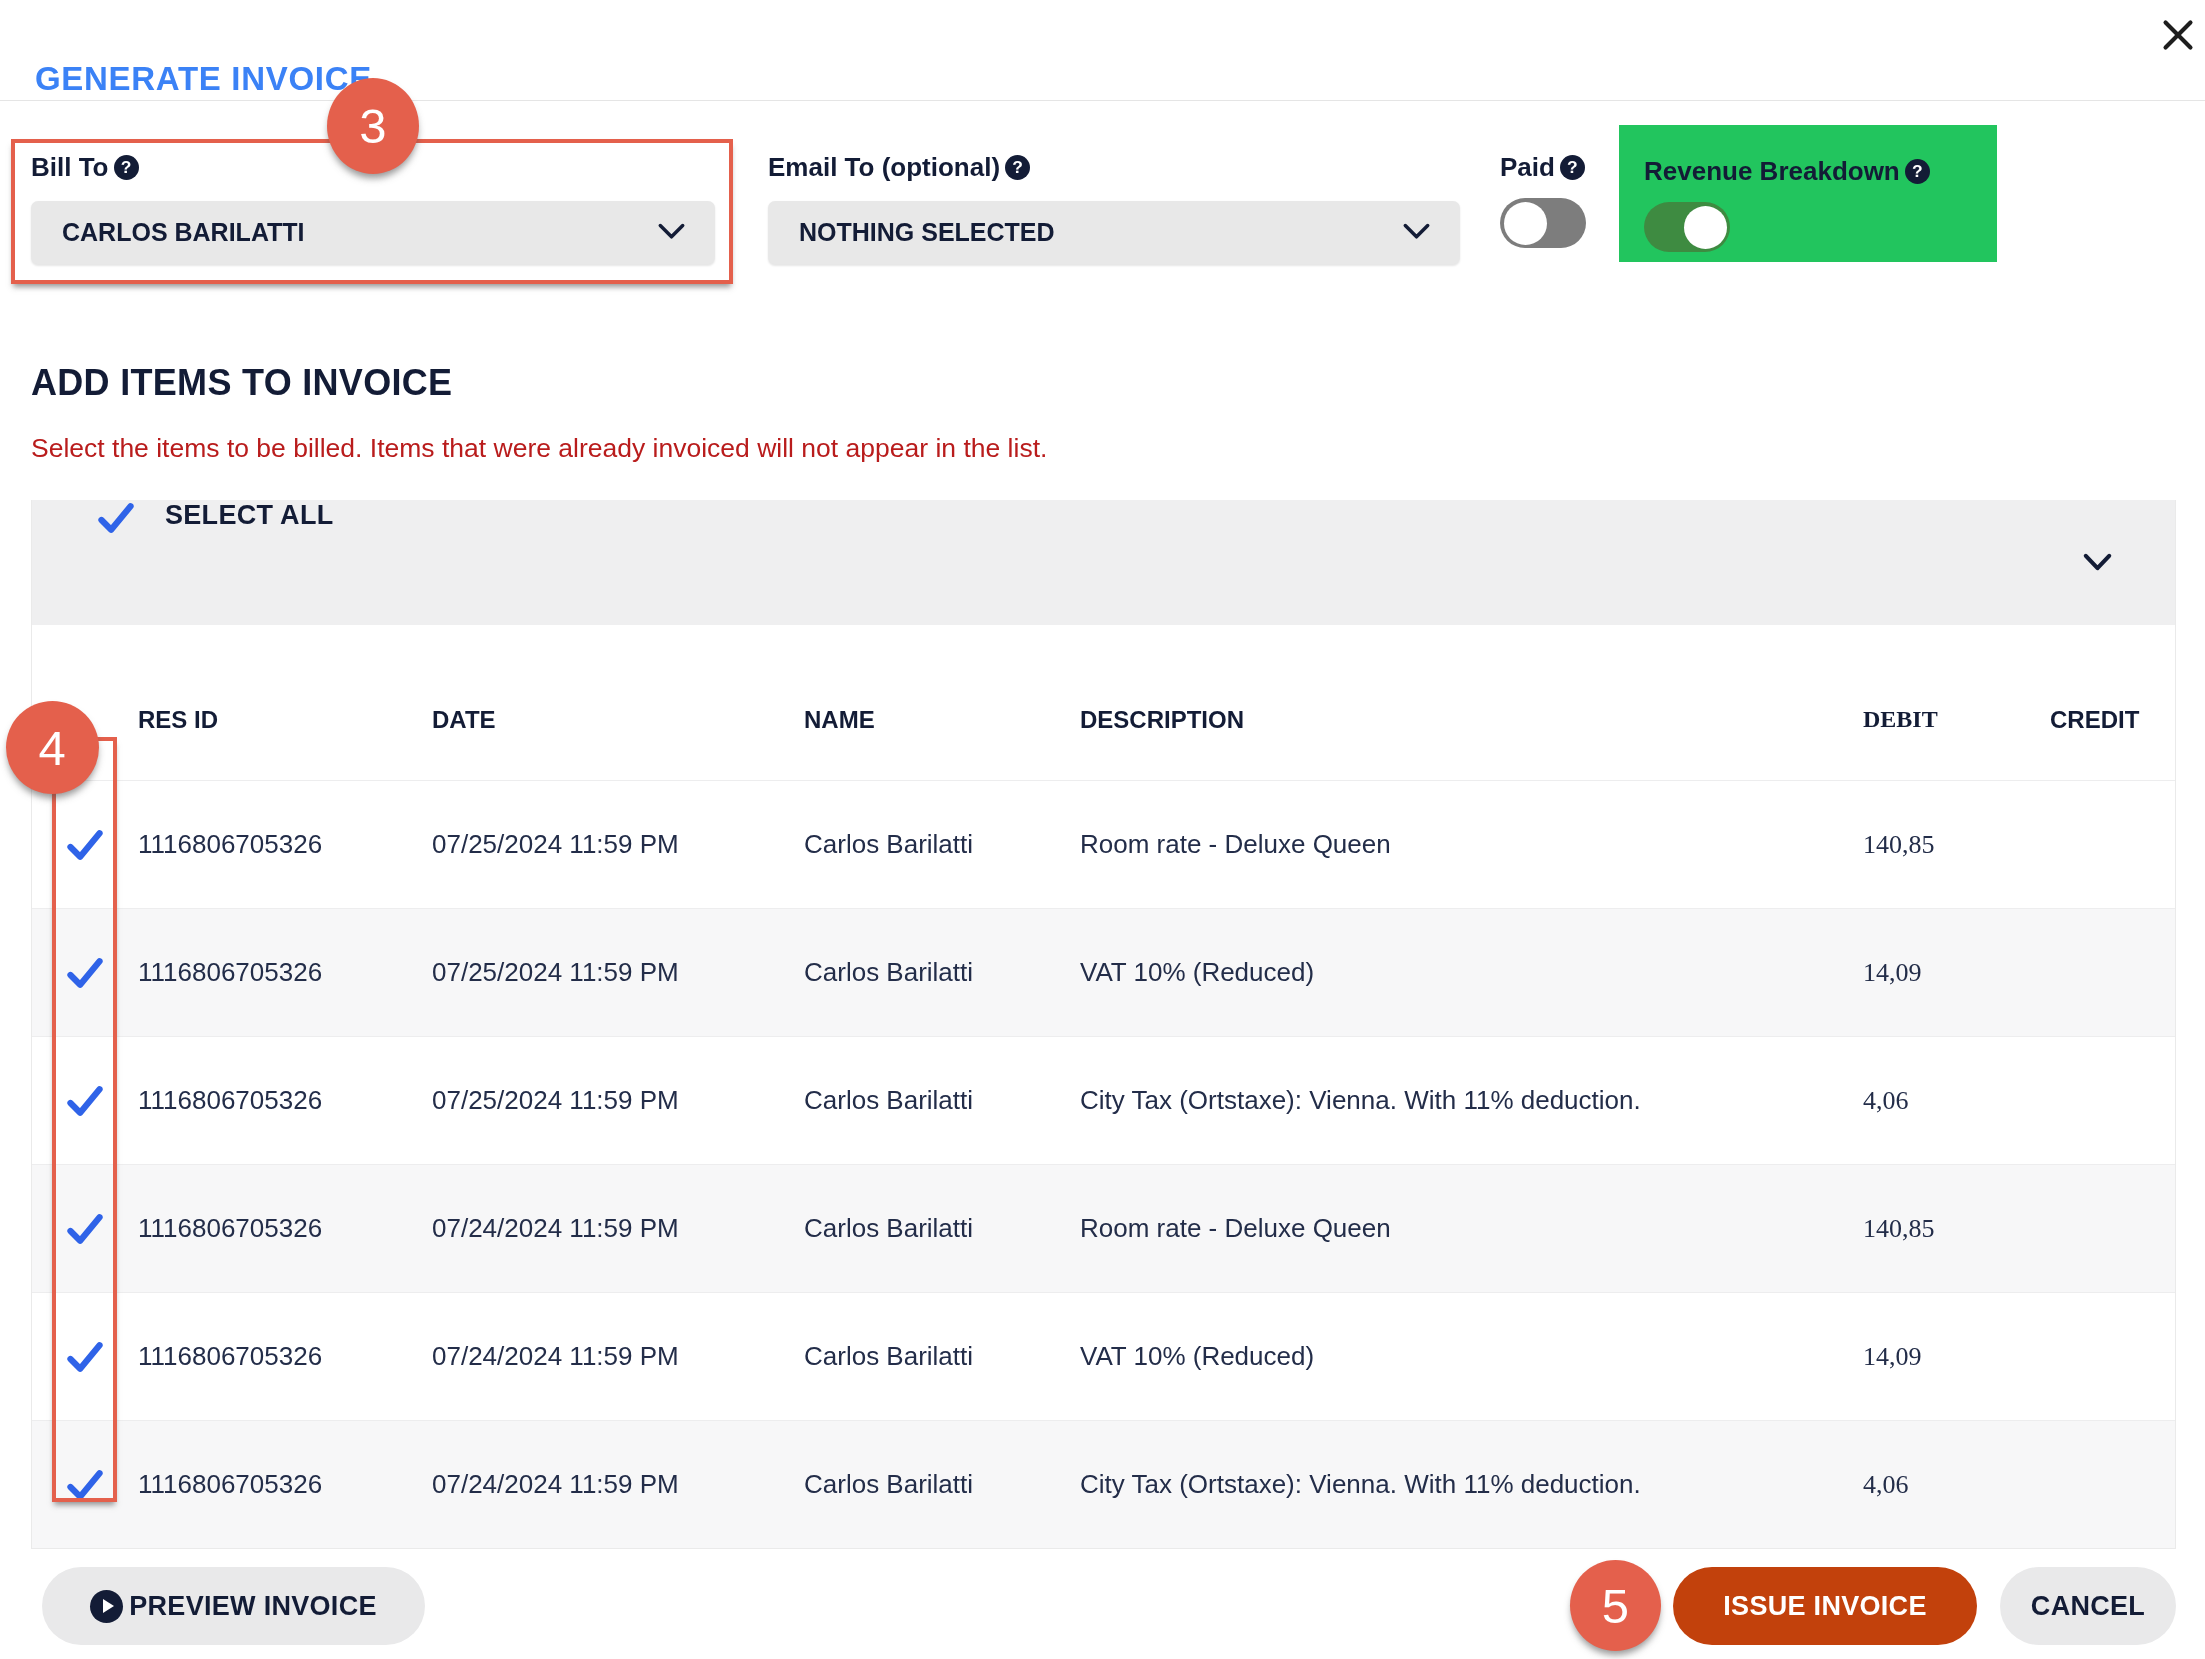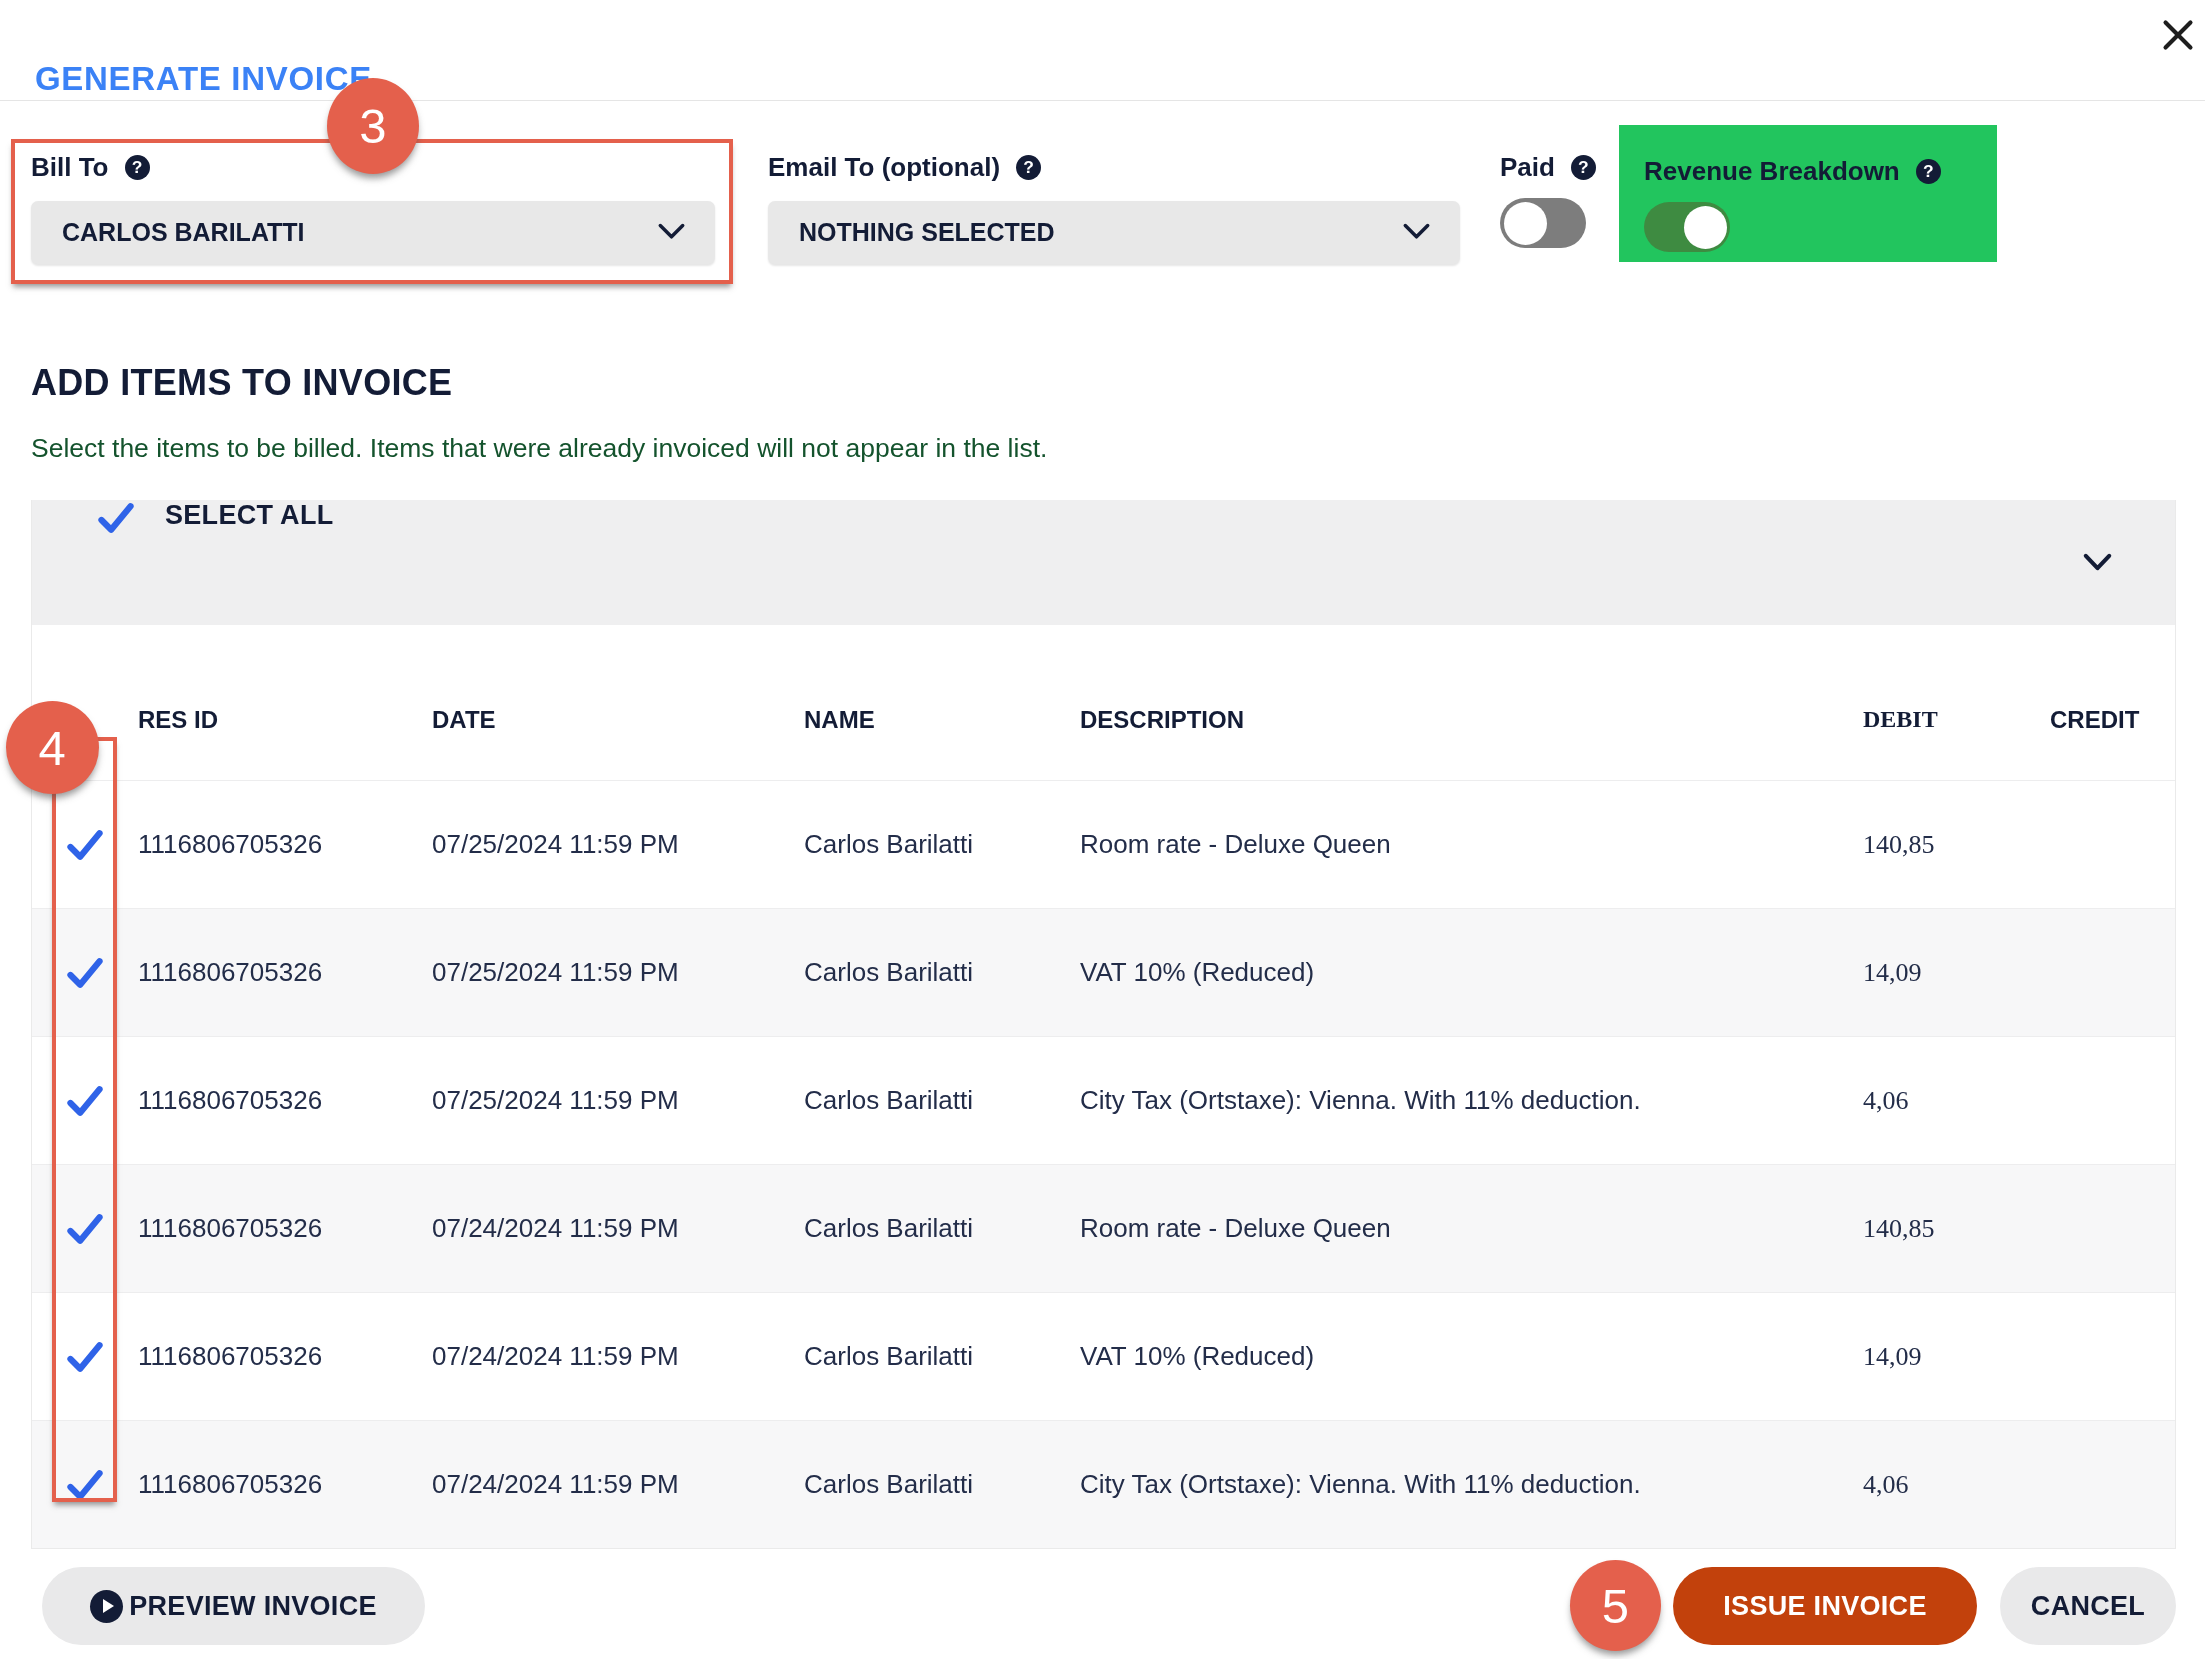--- a/index.html
+++ b/index.html
@@ -9,21 +9,21 @@
     font-family:"Liberation Sans", sans-serif; color:#15203c;
   }
   .abs { position:absolute; }
 
   
   .modal-title { left:35px; top:21px; font-size:33px; font-weight:700; letter-spacing:0.7px; color:#3b82f6;margin-top:39px; }
   .close-btn { left:2157px; top:15.3px; width:42px; height:42px; cursor:pointer; display:flex; align-items:center; justify-content:center; }
   .header-divider { left:0; top:100px; width:2205px; height:1.4px; background:#e5e5e5; }
 
   
-  .field-label { display:flex; align-items:center; gap:16px; font-size:26px; font-weight:700; color:#131c36; }
+  .field-label { display:flex; align-items:center; gap:5px; font-size:26px; font-weight:700; color:#131c36; }
   .help-icon { width:25px; height:25px; border-radius:50%; background:#131c36; color:#ffffff;
     display:inline-flex; align-items:center; justify-content:center; font-size:17.4px; font-weight:700; }
   .select-box {
     background:#e8e8e8; border-radius:7px; height:63px; display:flex; align-items:center;
     justify-content:space-between; padding:0 28px 0 31px; cursor:pointer;
     font-size:25px; font-weight:600; color:#131c36; box-shadow:0 1.4px 2.1px rgba(0,0,0,0.10);
   }
   .bill-group { left:31px; top:152px; width:684px; }
   .email-group { left:768px; top:152px; width:692px; }
   .select-box { margin-top:18px; }
@@ -46,21 +46,21 @@
     background:#e4604c; border-radius:50%; color:#ffffff; font-size:49px; font-weight:400;
     display:flex; align-items:center; justify-content:center;
     box-shadow:0 5.6px 7px -1.4px rgba(70,70,70,0.55); pointer-events:none;
   }
   .ann-circle3 { left:327px; top:78px; width:92px; height:96px; }
   .ann-circle4 { left:5.6px; top:701px; width:93px; height:93px; }
   .ann-circle5 { left:1570px; top:1560px; width:91px; height:91px; }
 
   
   .section-heading { left:31px; top:362px; font-size:36px; font-weight:700; color:#131c36; letter-spacing:0.3px; }
-  .section-subtitle { left:31px; top:433px; font-size:26.5px; font-weight:400; color:#14532d; }
+  .section-subtitle { left:31px; top:433px; font-size:26.5px; font-weight:400; color:#b91c1c; }
 
   .items-table { left:31px; top:500px; width:2145px; border:1.4px solid #eaeaea; border-top:none; }
   .select-all-bar {
     height:125px; background:#efeff0; display:flex; align-items:flex-start;
     padding:0 67px 0 66px; cursor:pointer; position:relative;
   }
   .select-all-label { margin-left:31px; font-size:27px; font-weight:700; color:#131c36; letter-spacing:0.3px; }
   .select-all-chevron { position:absolute; right:61px; top:50px; }
 
   .grid-row { display:grid; grid-template-columns:106px 294px 372px 276px 733px 188px 1fr; align-items:center; }

